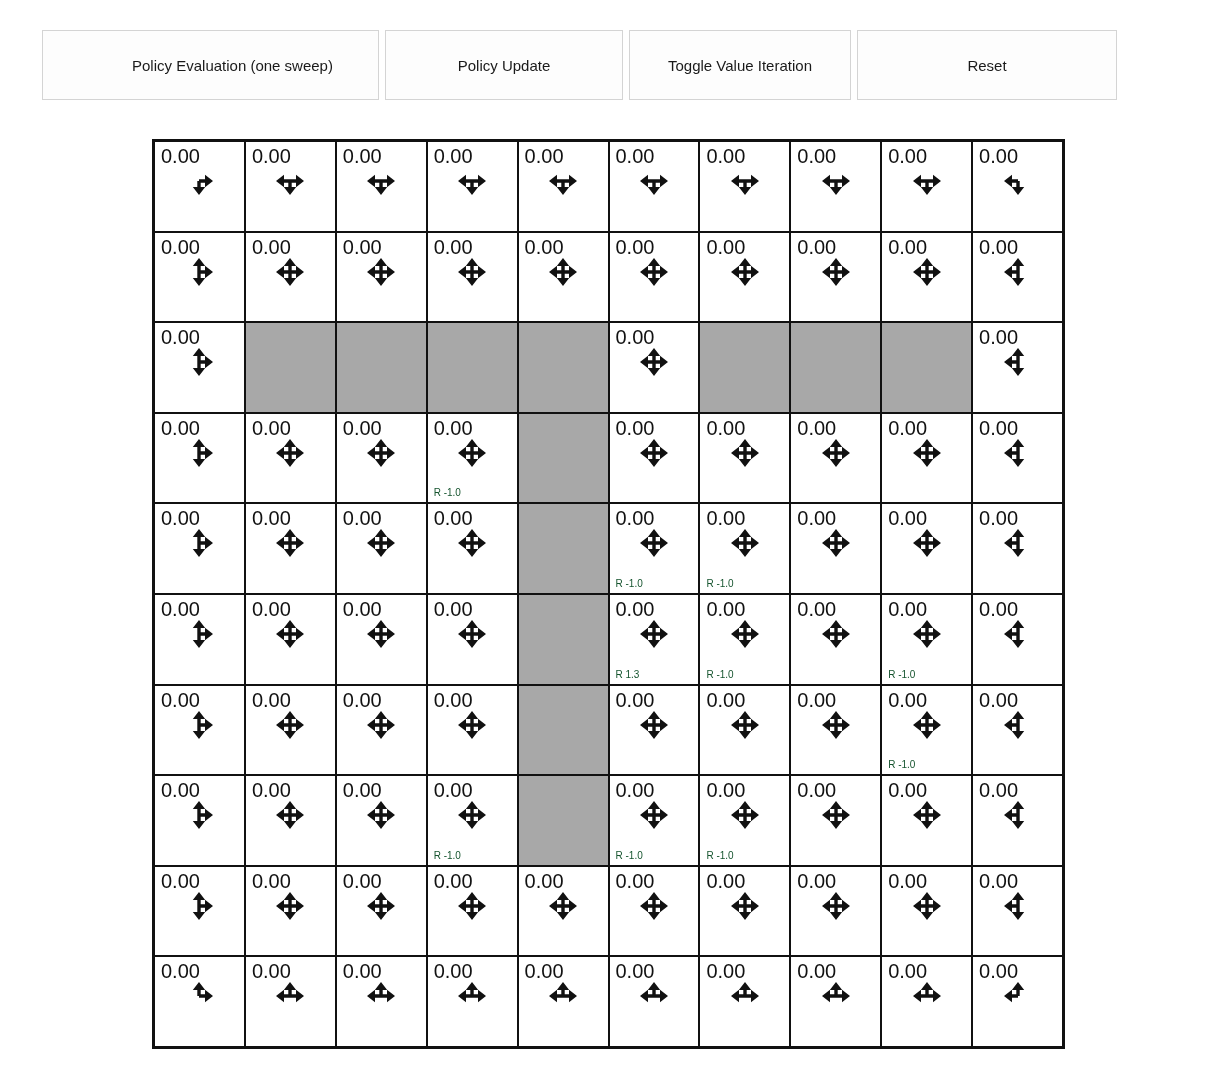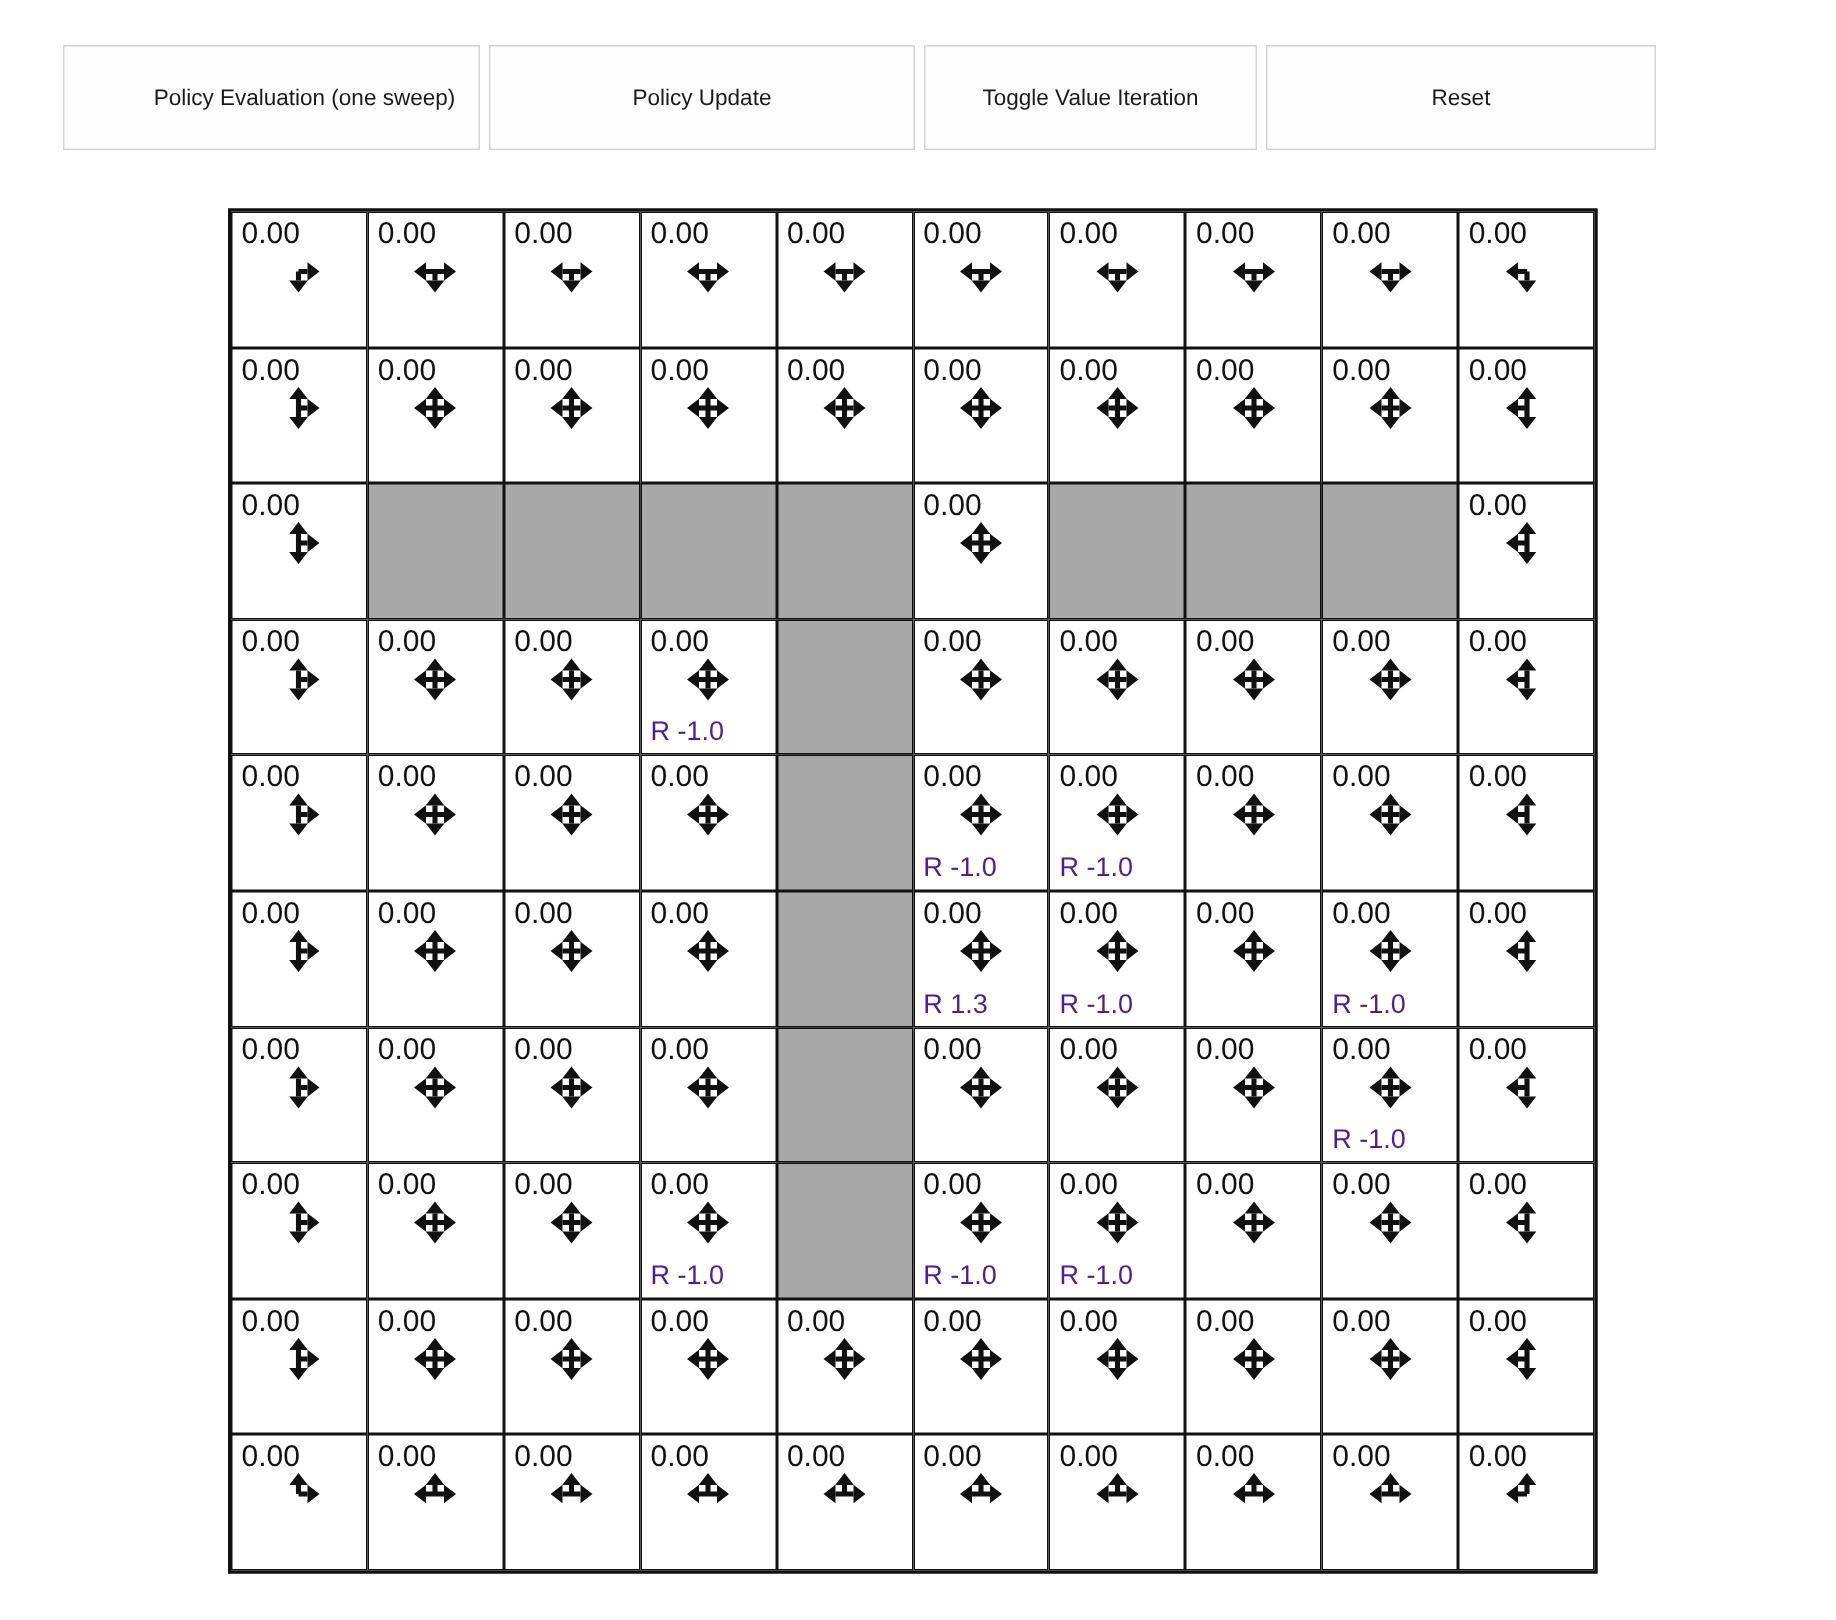--- a/index.html
+++ b/index.html
@@ -5,42 +5,42 @@
   * { box-sizing: border-box; margin: 0; padding: 0; }
   html, body { width: 1224px; height: 1080px; background: #ffffff;
     font-family: "Liberation Sans", sans-serif; position: relative; overflow: hidden; }
 
   .toolbar { position: absolute; left: 42px; top: 30px; display: flex; gap: 6px; }
   .toolbar button {
     height: 70px; background: #fdfdfd; border: 1px solid #d4d4d4;
     font-family: "Liberation Sans", sans-serif; font-size: 15px; color: #1a1a1a;
     cursor: pointer;
   }
-  .toolbar button.b0 { width: 278px; padding-left: 44px; }
-  .toolbar button.b1 { width: 284px; }
+  .toolbar button.b0 { width: 337px; padding-left: 44px; }
+  .toolbar button.b1 { width: 238px; }
   .toolbar button.b2 { width: 222px; }
   .toolbar button.b3 { width: 260px; }
 
   .gridworld {
     position: absolute; left: 152px; top: 139px; width: 913px; height: 910px;
     border: 2px solid #111; display: grid;
     grid-template-columns: repeat(10, 1fr); grid-template-rows: repeat(10, 1fr);
     background: #111;
   }
   .cell {
     position: relative; background: #ffffff; border: 1px solid #111;
     overflow: hidden;
   }
   .cell.wall { background: #a8a8a8; }
   .cell .val {
     font-size: 20px; line-height: 1.15; color: #111; padding: 3px 0 0 6px;
   }
   .cell svg { display: block; margin: -5px auto 0 auto; }
   .cell .reward {
-    position: absolute; left: 6px; bottom: 4px; font-size: 18px; color: #4c1d95;
+    position: absolute; left: 6px; bottom: 4px; font-size: 10px; color: #14532d;
   }
 </style>
 </head>
 <body>
 
 <div class="toolbar">
   <button class="b0">Policy Evaluation (one sweep)</button>
   <button class="b1">Policy Update</button>
   <button class="b2">Toggle Value Iteration</button>
   <button class="b3">Reset</button>

